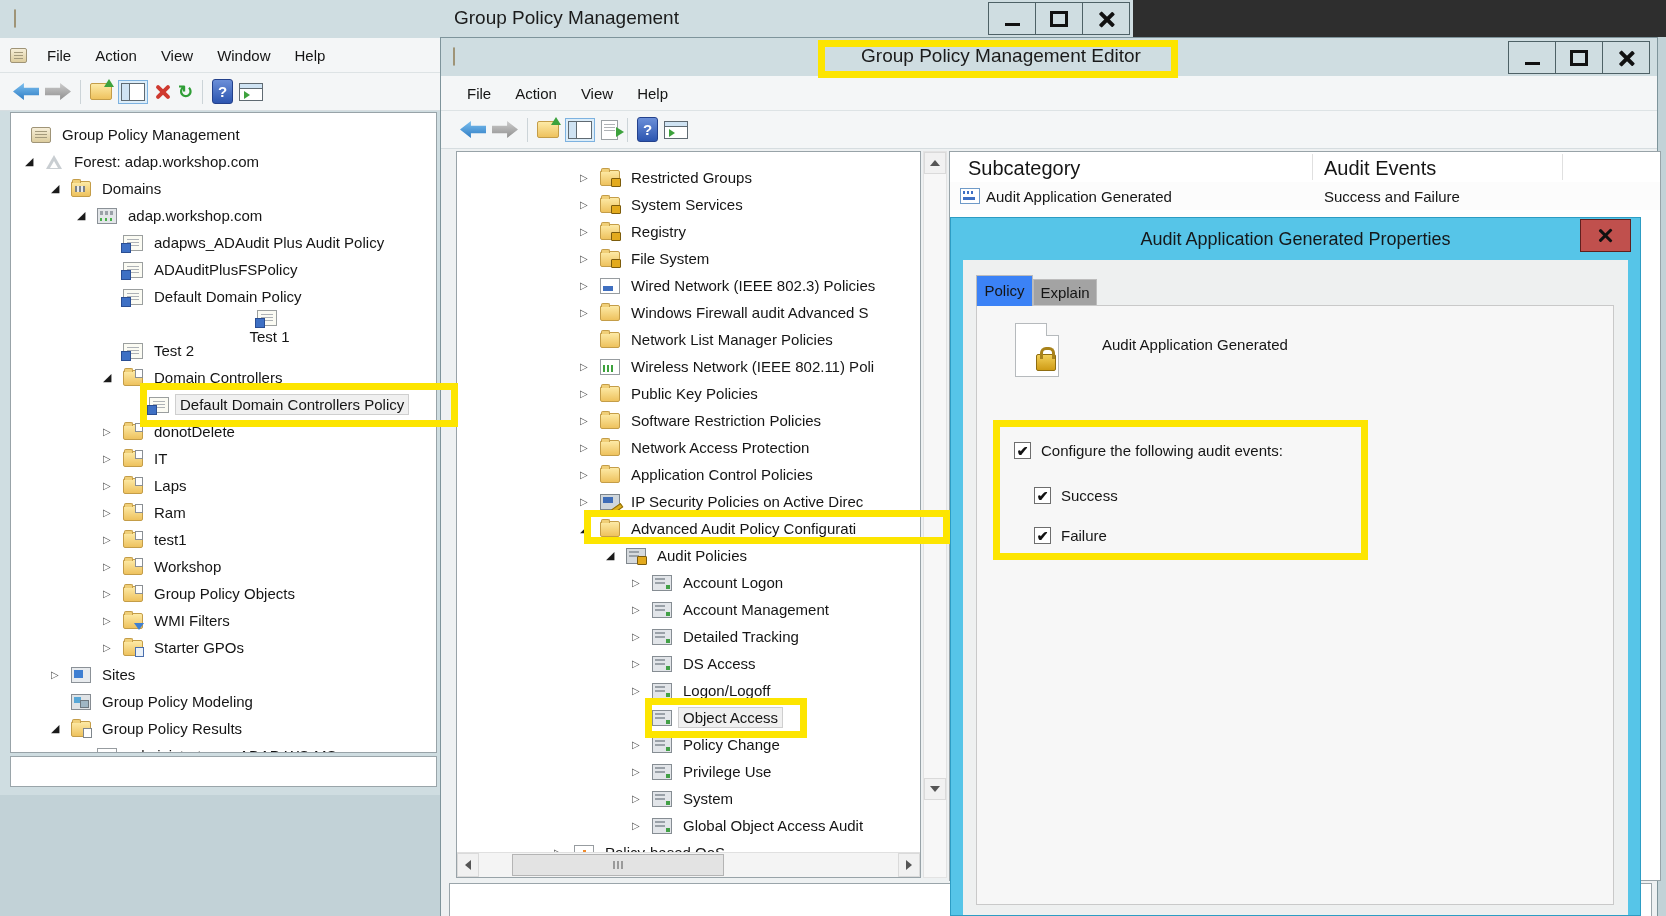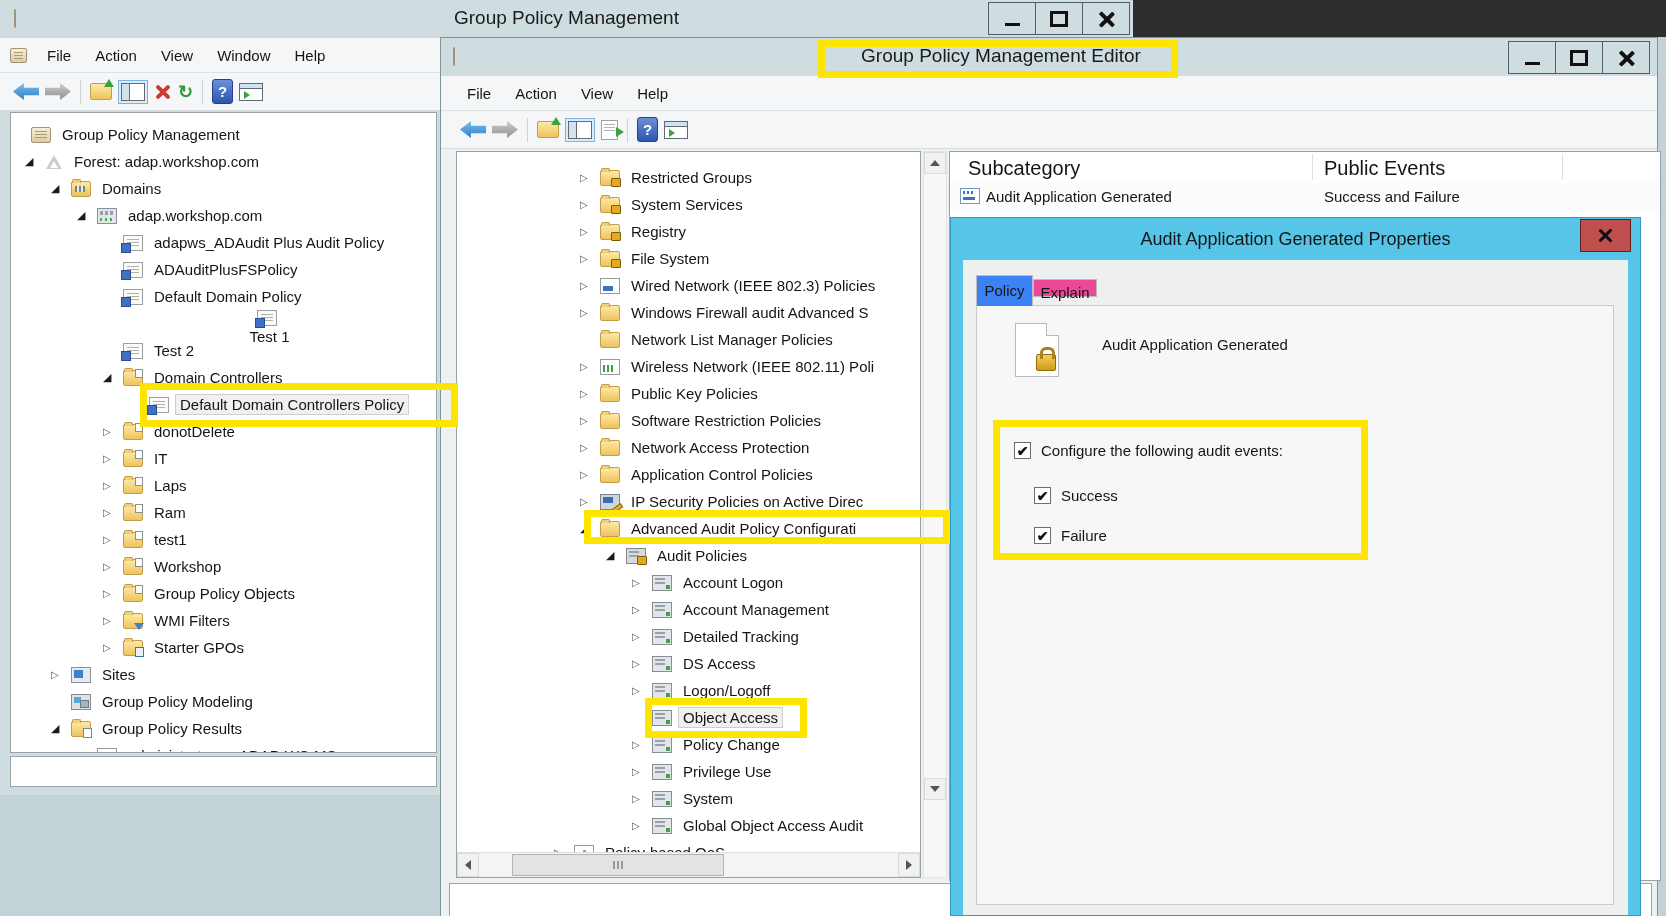--- a/index.html
+++ b/index.html
@@ -128,21 +128,21 @@
   
   #dlg{position:absolute;left:950px;top:217px;width:691px;height:699px;background:#56c5e8;z-index:6;border:1px solid #2d9dc4;box-sizing:border-box}
   .dlg-title{position:absolute;left:0;right:0;top:0;height:42px;text-align:center;font-size:18px;line-height:42px;color:#15181a}
   .dlg-close{position:absolute;right:9px;top:1px;width:51px;height:33px;background:#c0504d;border:1px solid #5f1f1e;
     display:flex;align-items:center;justify-content:center;box-sizing:border-box}
   .dlg-close .g-x{width:13px;height:13px}
   .dlg-close .g-x::before,.dlg-close .g-x::after{left:5px;top:-2px;height:17px;width:3.4px}
   .dlg-body{position:absolute;left:12px;right:12px;top:42px;bottom:0;background:#eef0f0}
   .tab{position:absolute;font-size:15px;text-align:center;box-sizing:border-box}
   .tab.active{left:13px;top:15px;width:57px;height:31px;background:#3b82f6;border:1px solid #bcbcbc;border-bottom:none;line-height:29px;z-index:2}
-  .tab.inactive{left:70px;top:19px;width:64px;height:18px;background:#ec4899;border:1px solid #bcbcbc;line-height:25px}
+  .tab.inactive{left:70px;top:19px;width:64px;height:27px;background:#a3a3a3;border:1px solid #bcbcbc;line-height:25px}
   .tab-panel{position:absolute;left:13px;right:14px;top:45px;bottom:10px;background:#f7f7f7;border:1px solid #c9c9c9;box-sizing:border-box}
   .page{position:absolute;left:38px;top:17px;width:42px;height:52px;background:#fff;border:1px solid #b6babd}
   .page::before{content:"";position:absolute;right:-1px;top:-1px;width:12px;height:12px;background:#f7f7f7;
     border-left:1px solid #b6babd;border-bottom:1px solid #b6babd}
   .lockbody{position:absolute;left:20px;top:30px;width:18px;height:15px;background:linear-gradient(#f2cf57,#cf9c16);border:1px solid #8f6d10;border-radius:2px}
   .lockbody::before{content:"";position:absolute;left:3px;top:-8px;width:9px;height:9px;border:3px solid #a8821a;border-bottom:none;border-radius:6px 6px 0 0}
   .cbrow{position:absolute;display:flex;align-items:center;font-size:15px}
   .cb{width:17px;height:17px;background:#fff;border:1px solid #6e6e6e;margin-right:10px;flex:none;
     display:flex;align-items:center;justify-content:center;font-size:14px;font-weight:bold;color:#111;box-sizing:border-box}
   
@@ -529,21 +529,21 @@
           <span class="tri-up"></span>
         </span>
       <span class="sbox" style="top:626px">
           <span class="tri-dn"></span>
         </span>
     </div>
 
     <div class="pane" style="left:508px;top:113px;width:712px;height:730px;background:#fff">
       <div class="rp-header">
         <span class="rp-col" style="left:18px">Subcategory</span>
-        <span class="rp-col" style="left:374px">Public Events</span>
+        <span class="rp-col" style="left:374px">Audit Events</span>
         <span class="rp-div" style="left:362px"></span>
         <span class="rp-div" style="left:612px"></span>
       </div>
       <div class="rp-row">
         <span class="ic i-binary" style="margin-left:10px"></span>
         <span>Audit Application Generated</span>
         <span class="abs" style="left:374px">Success and Failure</span>
       </div>
     </div>
 

